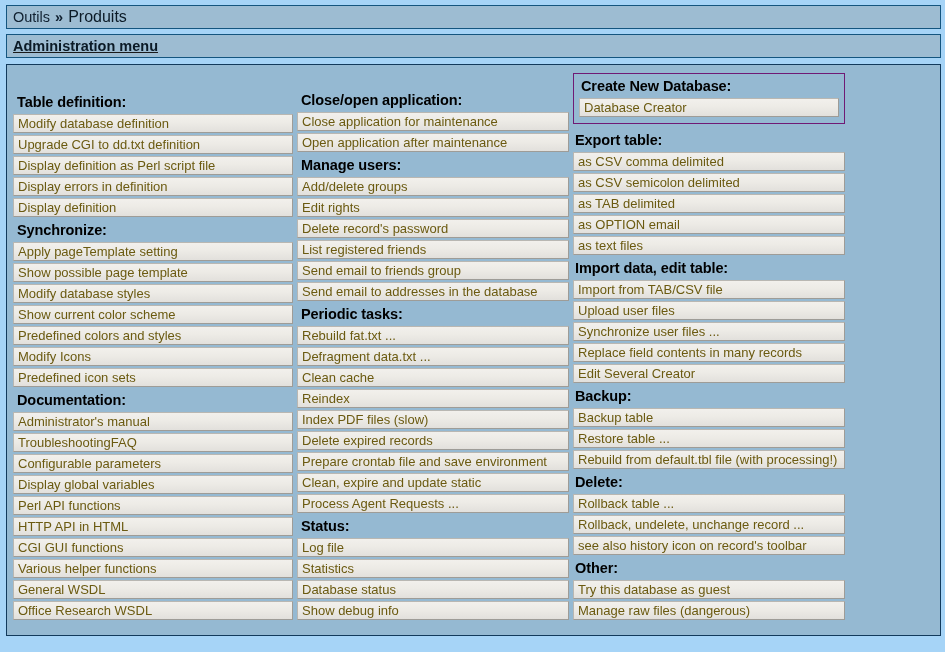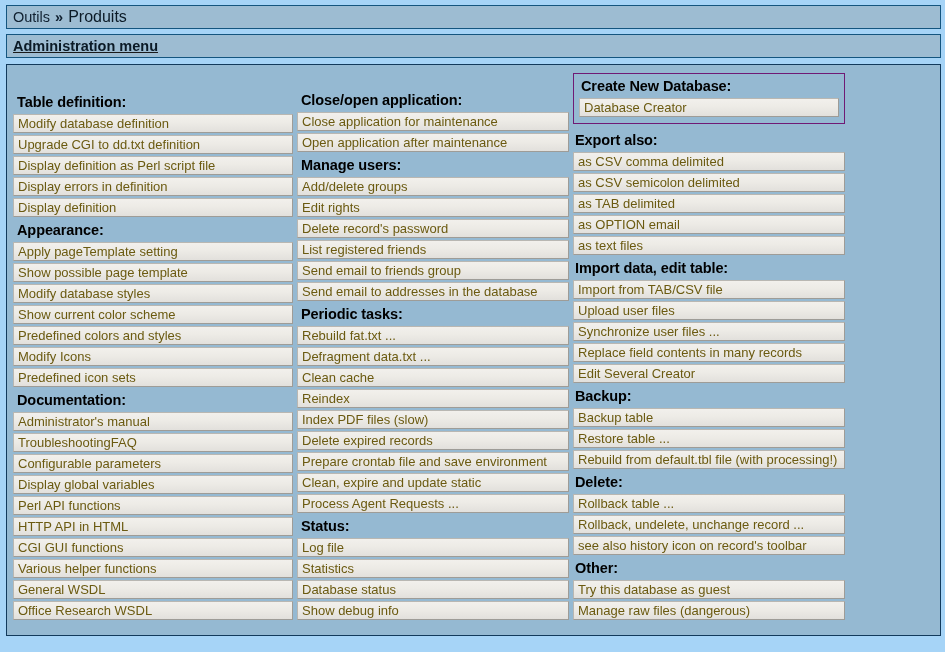--- a/index.html
+++ b/index.html
@@ -141,21 +141,21 @@
     <div class="col col1">
         <div class="group">
           <div class="sec-head">Table definition:</div>
           <a class="item">Modify database definition</a>
           <a class="item">Upgrade CGI to dd.txt definition</a>
           <a class="item">Display definition as Perl script file</a>
           <a class="item">Display errors in definition</a>
           <a class="item">Display definition</a>
         </div>
         <div class="group">
-          <div class="sec-head">Appearance:</div>
+          <div class="sec-head">Synchronize:</div>
           <a class="item">Apply pageTemplate setting</a>
           <a class="item">Show possible page template</a>
           <a class="item">Modify database styles</a>
           <a class="item">Show current color scheme</a>
           <a class="item">Predefined colors and styles</a>
           <a class="item">Modify Icons</a>
           <a class="item">Predefined icon sets</a>
         </div>
         <div class="group">
           <div class="sec-head">Documentation:</div>
@@ -205,21 +205,21 @@
           <a class="item">Database status</a>
           <a class="item">Show debug info</a>
         </div>
       </div>
     <div class="col col3">
         <div class="boxed">
           <div class="sec-head">Create New Database:</div>
           <a class="item">Database Creator</a>
         </div>
         <div class="group">
-          <div class="sec-head">Export also:</div>
+          <div class="sec-head">Export table:</div>
           <a class="item">as CSV comma delimited</a>
           <a class="item">as CSV semicolon delimited</a>
           <a class="item">as TAB delimited</a>
           <a class="item">as OPTION email</a>
           <a class="item">as text files</a>
         </div>
         <div class="group">
           <div class="sec-head">Import data, edit table:</div>
           <a class="item">Import from TAB/CSV file</a>
           <a class="item">Upload user files</a>

